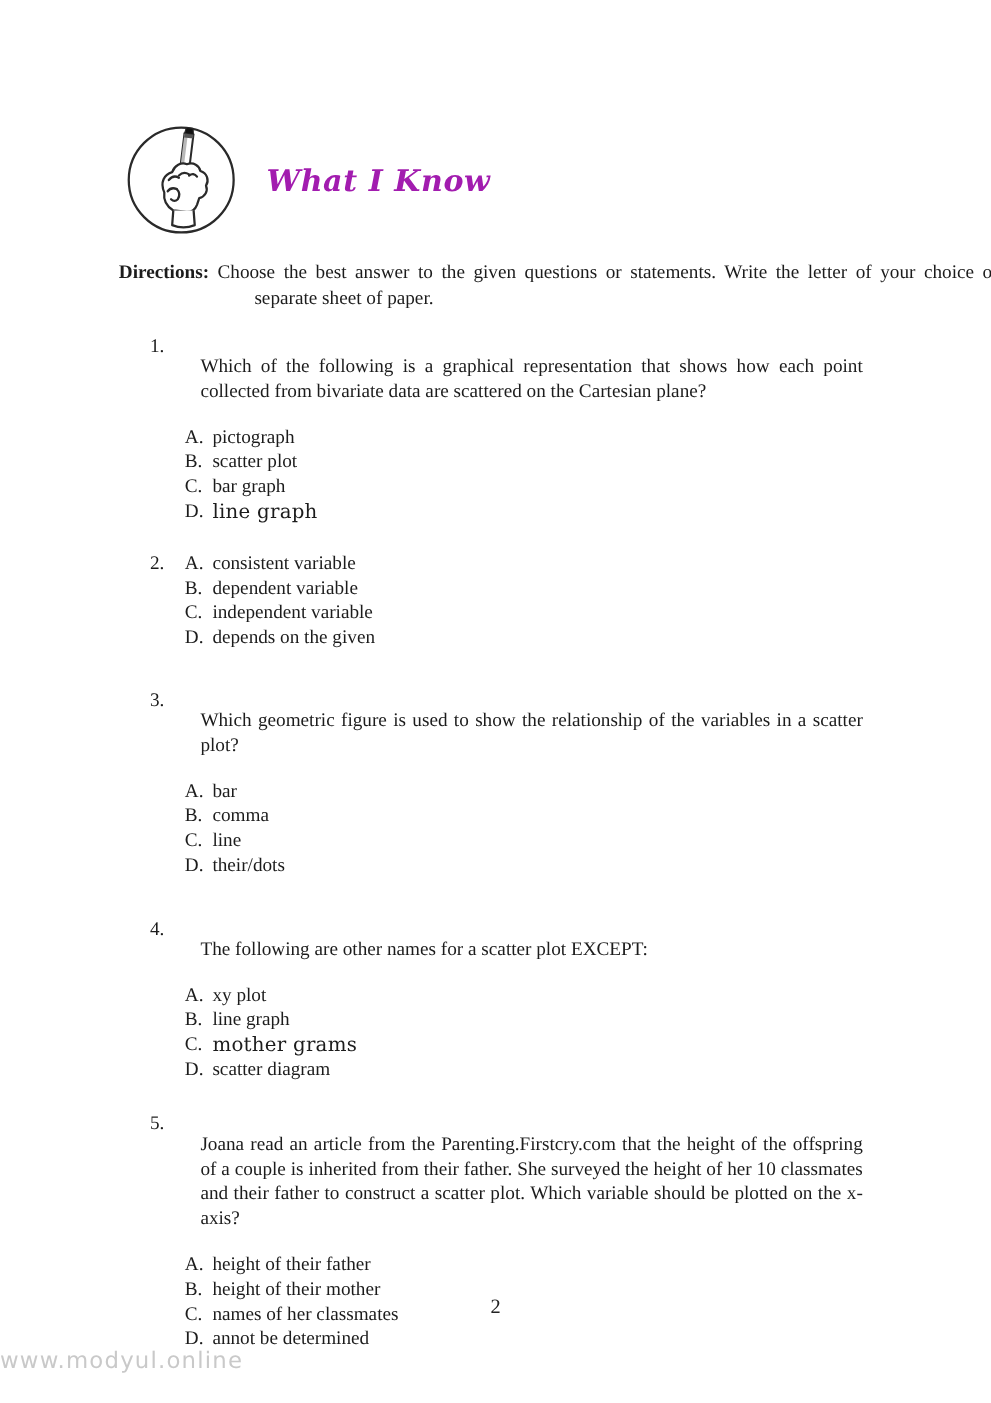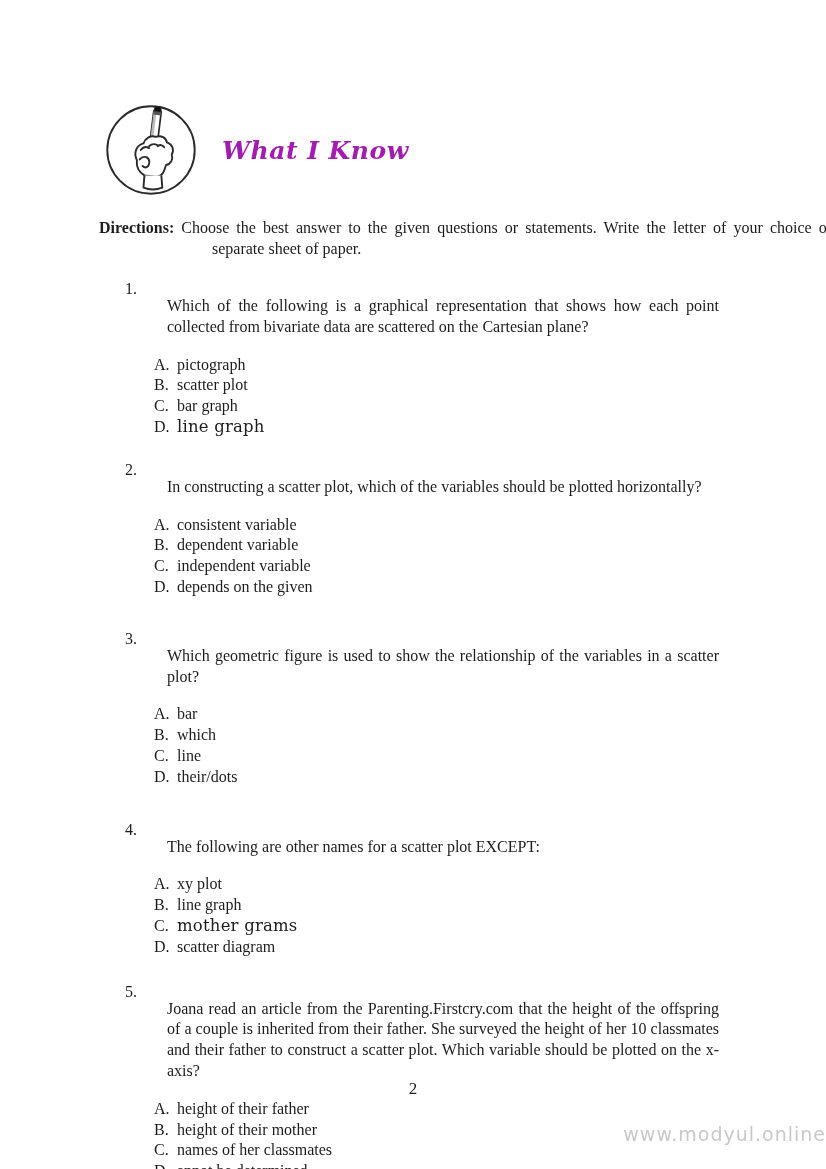--- a/index.html
+++ b/index.html
@@ -87,21 +87,21 @@
     width: 100%;
     text-align: center;
     font-size: 17px;
     color: #222;
   }
   .watermark {
     position: absolute;
     top: 1123px;
     left: 0;
     width: 100%;
-    text-align: right;
+    text-align: left;
     font-family: "DejaVu Sans", sans-serif;
     font-size: 19px;
     letter-spacing: 1px;
     color: #c9c9c9;
   }
 
   .icon-line { fill: none; stroke: #2a2a2a; stroke-width: 2; stroke-linecap: round; stroke-linejoin: round; }
 </style>
 </head>
 <body>
@@ -155,21 +155,20 @@
             <div class="option">
               <span class="opt-label">D.</span>
               <span class="opt-text">line graph</span>
             </div>
           </div>
         </div>
       </li>
       <li class="question">
         <span class="q-num">2.</span>
         <div class="q-body">
-          <p class="q-text">In constructing a scatter plot, which of the variables should be plotted horizontally?</p>
           <div class="options">
             <div class="option">
               <span class="opt-label">A.</span>
               <span class="opt-text">consistent variable</span>
             </div>
             <div class="option">
               <span class="opt-label">B.</span>
               <span class="opt-text">dependent variable</span>
             </div>
             <div class="option">
@@ -187,21 +186,21 @@
         <span class="q-num">3.</span>
         <div class="q-body">
           <p class="q-text">Which geometric figure is used to show the relationship of the variables in a scatter plot?</p>
           <div class="options">
             <div class="option">
               <span class="opt-label">A.</span>
               <span class="opt-text">bar</span>
             </div>
             <div class="option">
               <span class="opt-label">B.</span>
-              <span class="opt-text">which</span>
+              <span class="opt-text">comma</span>
             </div>
             <div class="option">
               <span class="opt-label">C.</span>
               <span class="opt-text">line</span>
             </div>
             <div class="option">
               <span class="opt-label">D.</span>
               <span class="opt-text">their/dots</span>
             </div>
           </div>

